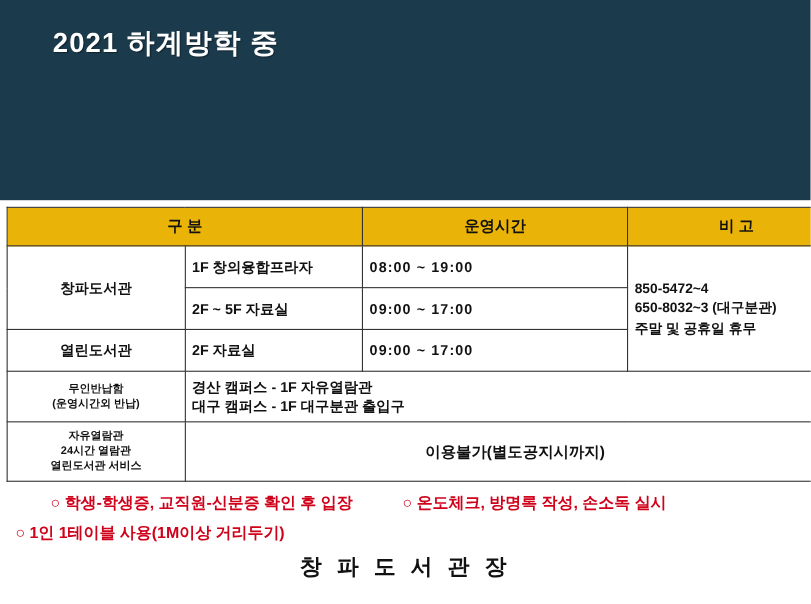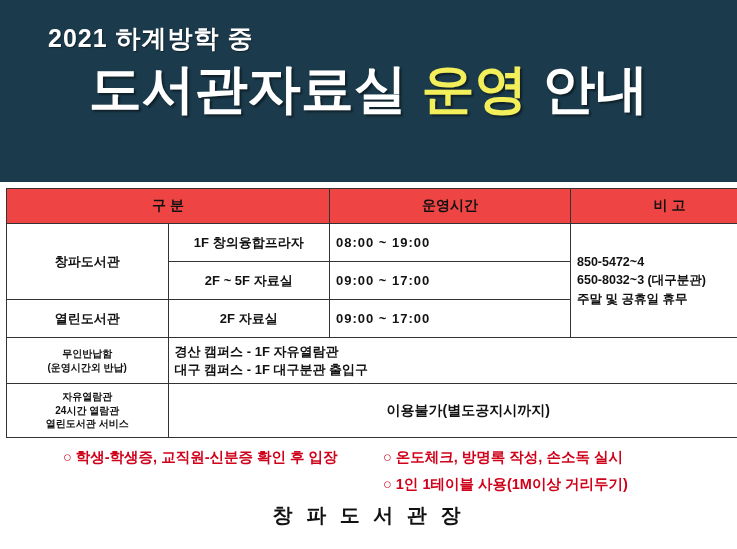--- a/index.html
+++ b/index.html
@@ -71,35 +71,35 @@
     font-size: 13px;
   }
   table.schedule td, table.schedule th {
     border: 1px solid #333333;
     padding: 4px 6px;
     color: #111111;
     font-weight: bold;
     vertical-align: middle;
   }
   thead th {
-    background: #ef4444;
+    background: #eab308;
     text-align: center;
     font-size: 14px;
     height: 26px;
   }
   .c-div { width: 310px; }
   .c-time { width: 228px; }
   .c-note { width: 185px; }
   td.cell-left { text-align: left; padding-left: 14px; }
   td.place {
     text-align: center;
     width: 110px;
   }
   td.room {
-    text-align: center;
+    text-align: left;
     padding-left: 26px;
   }
   td.time {
     text-align: left;
     letter-spacing: 1px;
   }
   td.note {
     text-align: left;
     padding-left: 8px;
     line-height: 1.45;
@@ -123,21 +123,21 @@
   }
 
   
   .notices {
     margin: 10px 0 0 0;
     padding: 0 14px;
     box-sizing: border-box;
   }
   .notice-row {
     display: flex;
-    justify-content: flex-end;
+    justify-content: flex-start;
     margin-bottom: 8px;
   }
   .notice {
     color: #d0021b;
     font-size: 14.5px;
     font-weight: bold;
     white-space: nowrap;
   }
   .notice.col1 { width: 352px; padding-left: 32px; box-sizing: border-box; }
   .notice.col2 { width: 340px; box-sizing: border-box; }
@@ -160,23 +160,20 @@
     margin-top: 2px;
   }
 </style>
 </head>
 <body>
 
 <div class="poster">
 
   <div class="header">
     <div class="header-sub">2021 하계방학 중</div>
-    <div class="header-title">
-      <span>도서관자료실 </span><span class="hl">운영</span><span> 안내</span>
-    </div>
   </div>
 
   <div class="tbl-wrap">
     <table class="schedule">
       <thead>
         <tr>
           <th class="c-div" colspan="2">구 분</th>
           <th class="c-time">운영시간</th>
           <th class="c-note">비 고</th>
         </tr>

